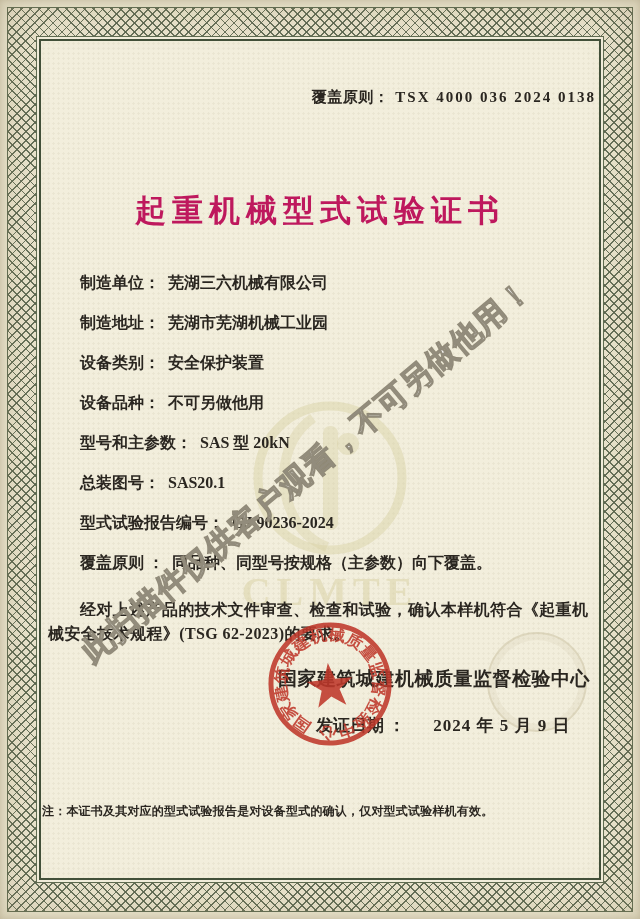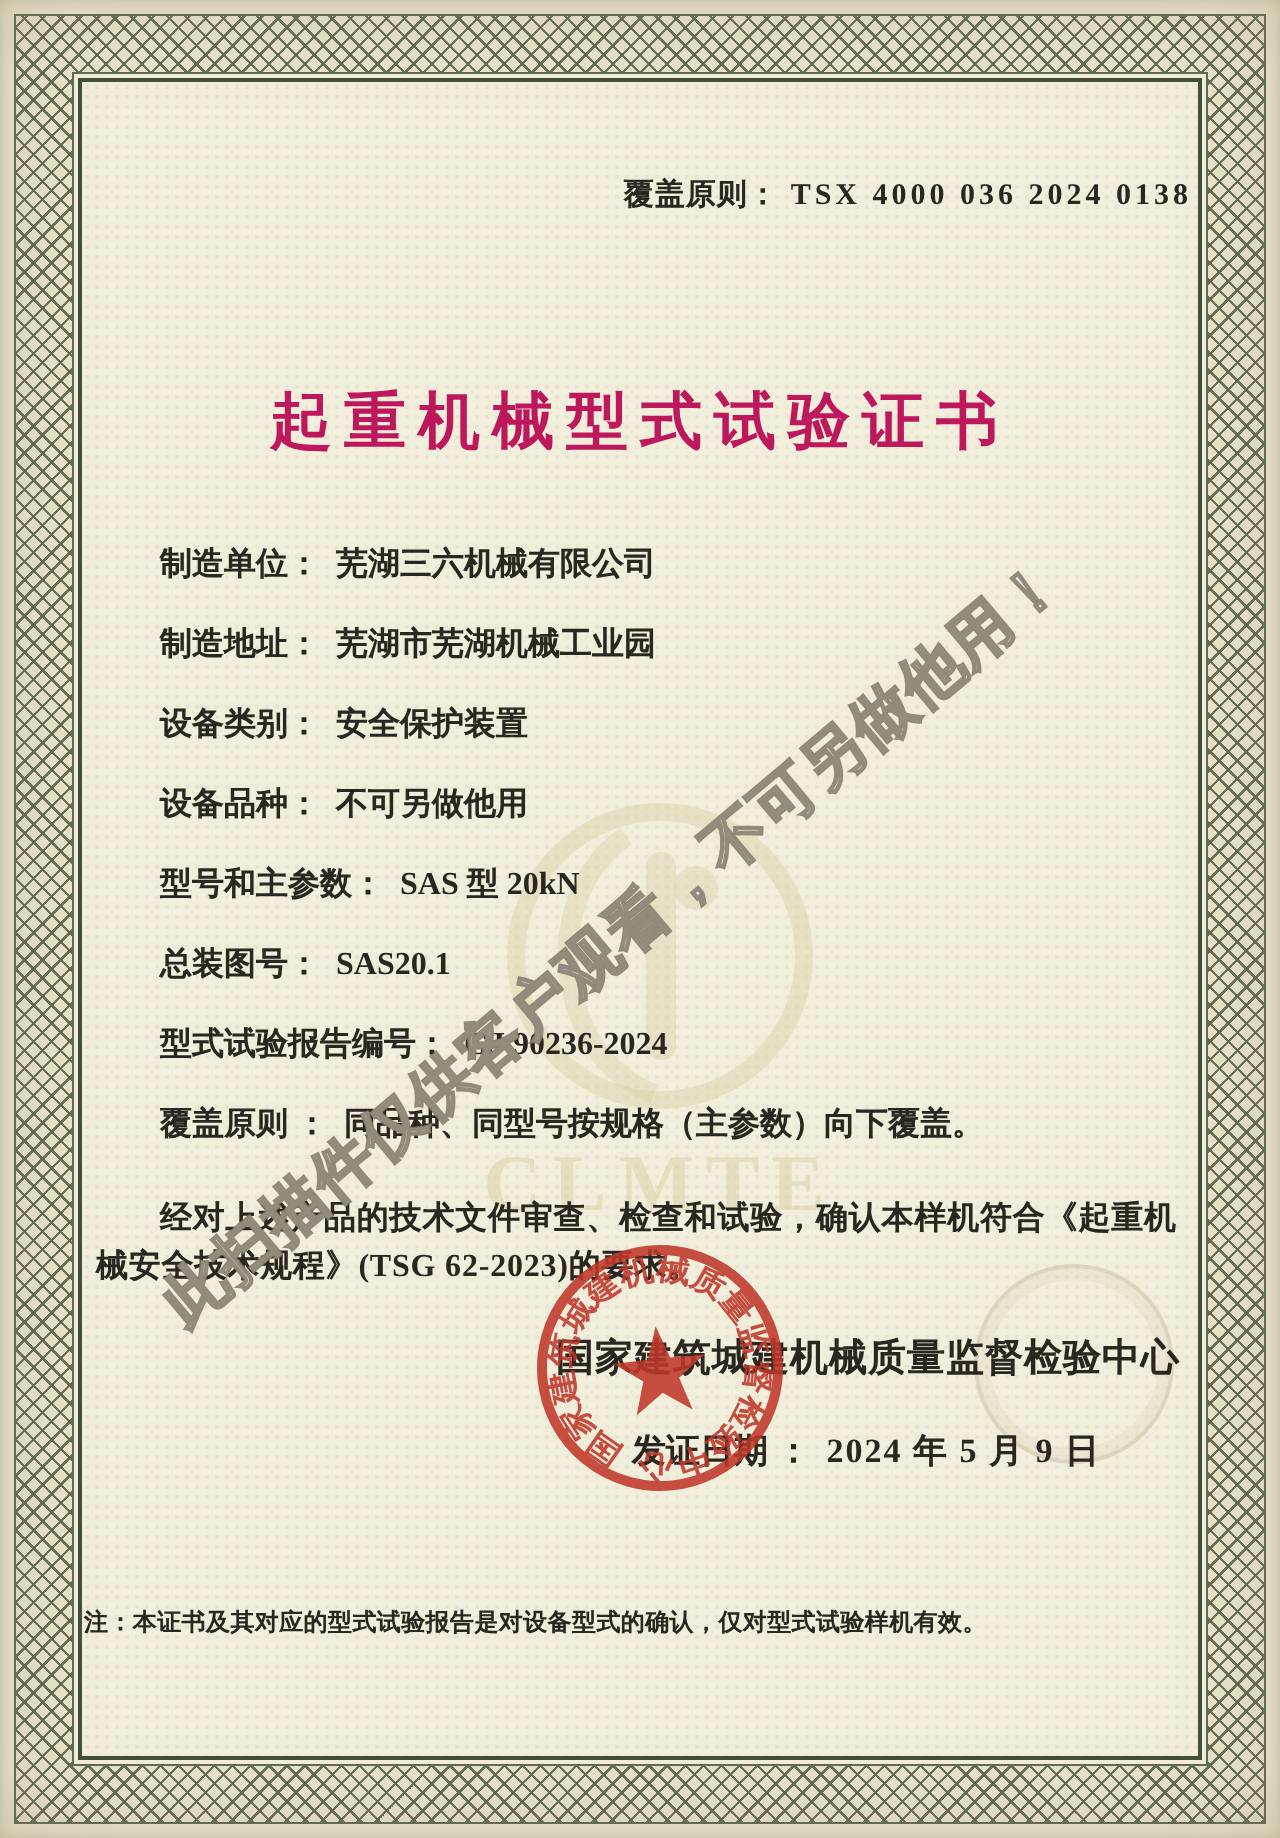--- a/index.html
+++ b/index.html
@@ -60,21 +60,21 @@
     text-indent:2em;letter-spacing:.4px;
   }
   .issuer-name{
     position:absolute;left:278px;top:666px;
     font-size:19px;font-weight:700;letter-spacing:.5px;white-space:nowrap;
   }
   .issue-date{
     position:absolute;left:316px;top:714px;
     font-size:17px;font-weight:700;white-space:nowrap;
   }
-  .issue-date .d-val{margin-left:8px;letter-spacing:1px;}
+  .issue-date .d-val{margin-left:28px;letter-spacing:1px;}
   .footnote{
     position:absolute;left:42px;top:803px;width:566px;
     font-size:12px;font-weight:700;letter-spacing:.2px;white-space:nowrap;
   }
   
   .seal{position:absolute;left:255px;top:609px;z-index:4;transform:rotate(-6deg);opacity:.88;}
   
   .watermark{
     position:absolute;left:307px;top:471px;z-index:5;
     transform:translate(-50%,-50%) rotate(-40deg);

